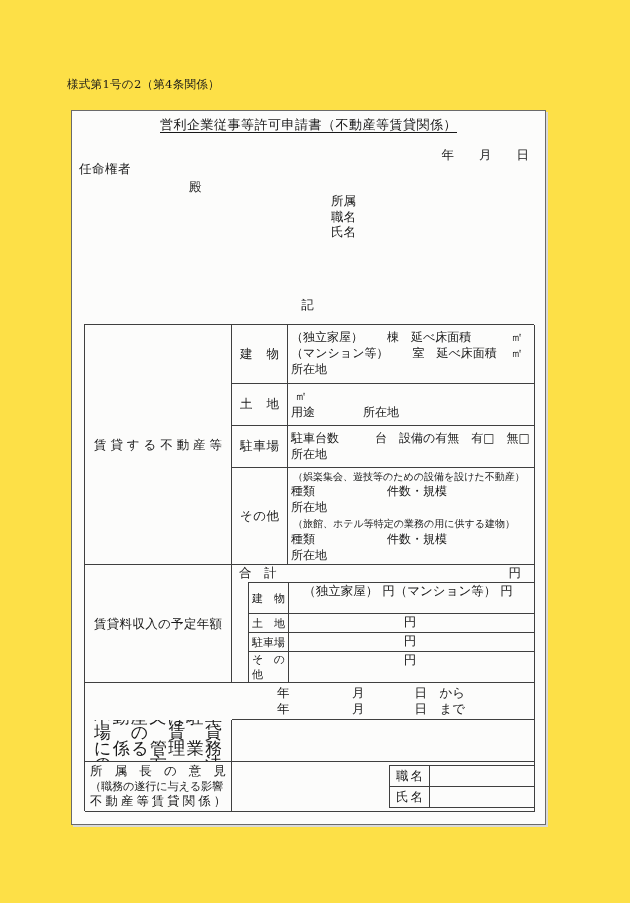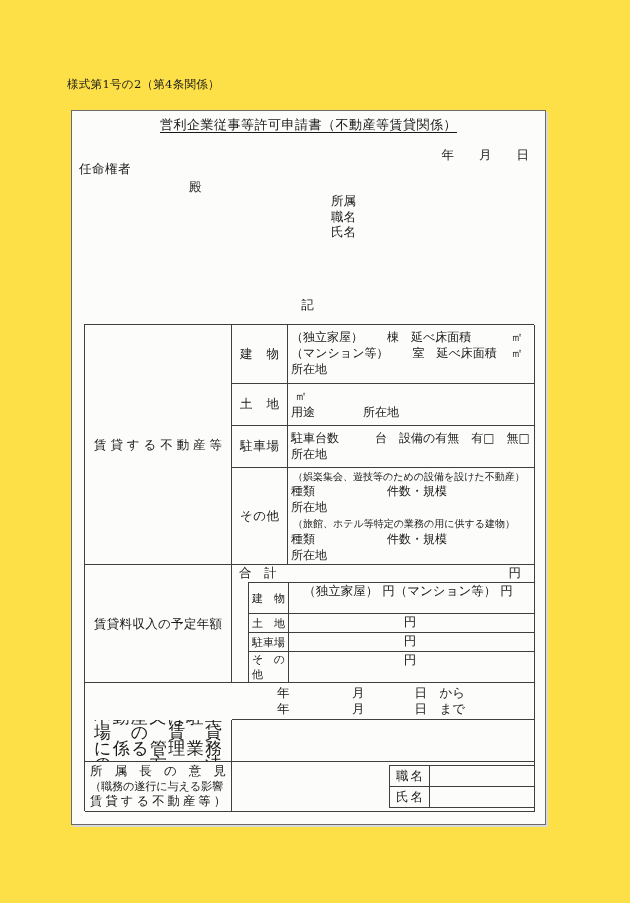--- a/index.html
+++ b/index.html
@@ -229,21 +229,21 @@
 
       <div class="c vc hcell" style="grid-column:1;grid-row:7;">
         <div class="jline h12">不動産又は駐車場の賃貸</div>
         <div class="jline h12">に係る管理業務の方法</div>
       </div>
       <div class="c" style="grid-column:2 / span 2;grid-row:7;"></div>
 
       <div class="c vc hcell" style="grid-column:1;grid-row:8;padding:0 5px;">
         <div class="jline">所属長の意見</div>
         <div class="op2">（職務の遂行に与える影響</div>
-        <div class="jline op3">賃貸する不動産等）</div>
+        <div class="jline op3">不動産等賃貸関係）</div>
       </div>
       <div class="c opcell" style="grid-column:2 / span 2;grid-row:8;">
         <span></span>
         <div class="mini">
           <div class="mrow">
             <div class="mlab">
                 <div class="jline">職名</div>
               </div>
             <div class="mval"></div>
           </div>

